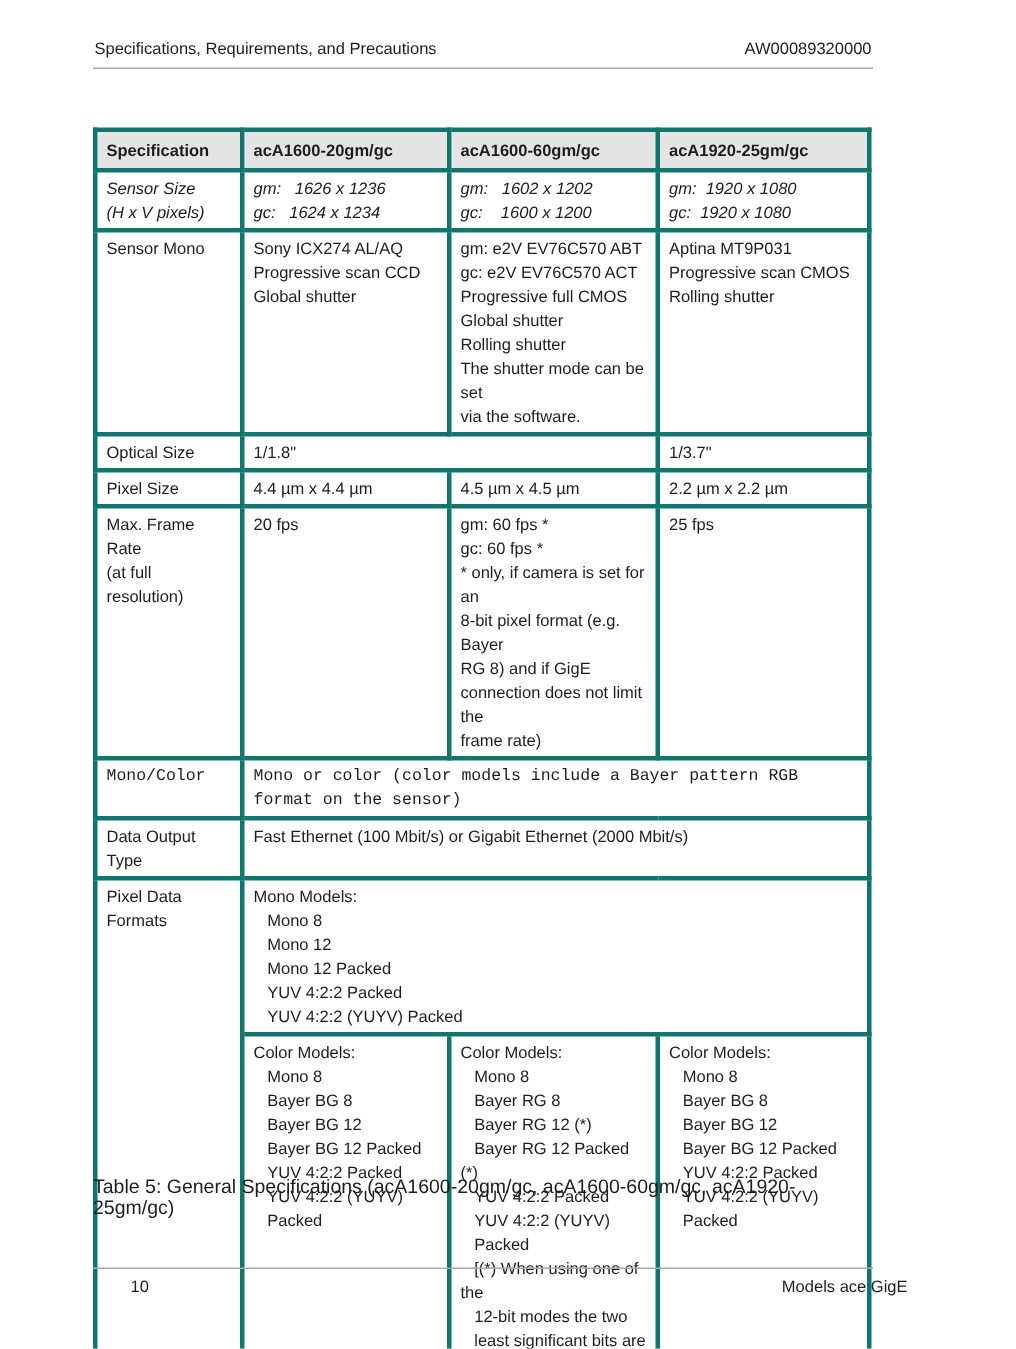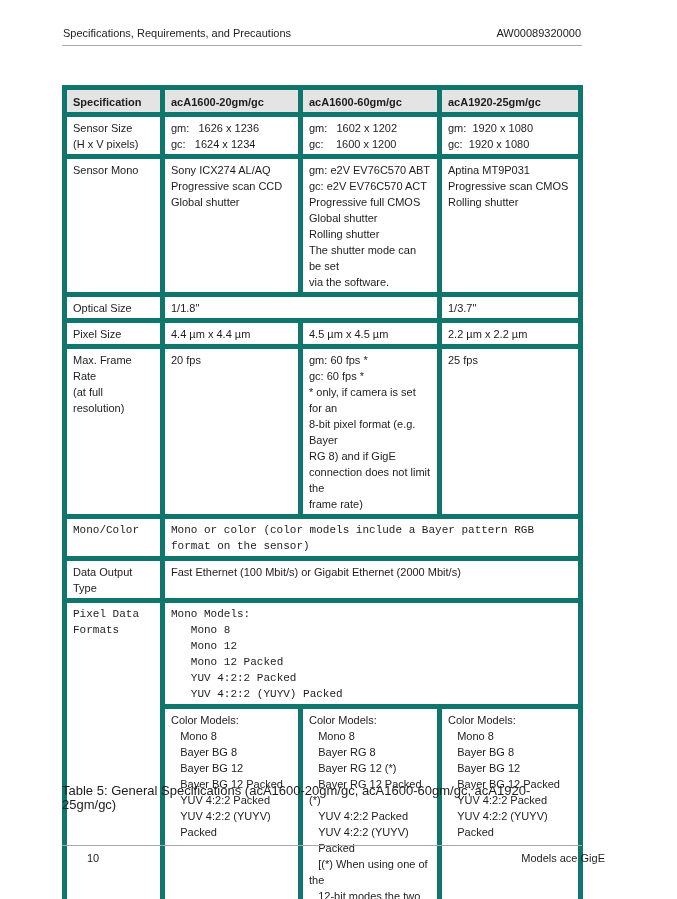--- a/index.html
+++ b/index.html
@@ -28,45 +28,45 @@
 
   table.spec-table {
     position: absolute; top: 85px; left: 62px;
     width: 516px;
     border-collapse: collapse;
     table-layout: fixed;
     font-size: 11px;
     line-height: 16px;
   }
   .spec-table th, .spec-table td {
-    border: 5px solid #0f766e;
+    border: 3px solid #0f766e;
     vertical-align: top;
     padding: 3px 6px 2px 6px;
     white-space: pre-wrap;
     overflow: hidden;
     text-align: left;
     font-weight: normal;
   }
   .spec-table th {
     background: #e4e4e4;
     font-weight: bold;
     vertical-align: middle;
     padding-top: 4px;
   }
   .center { text-align: center; }
 
   tr.r-head { height: 27px; }
-  tr.r-ss   { height: 35px; }
+  tr.r-ss   { height: 35px; font-style: italic; }
   tr.r-st   { height: 121px; }
   tr.r-os   { height: 22px; }
   tr.r-ps   { height: 21px; }
   tr.r-mfr  { height: 108px; }
   tr.r-mc   { height: 21px; font-family: Liberation Mono, monospace; }
   tr.r-dot  { height: 21px; }
-  tr.r-pdf1 { height: 102px; font-family: Liberation Mono, monospace; }
+  tr.r-pdf1 { height: 102px; }
   tr.r-pdf2 { height: 195px; }
   tr.r-adc  { height: 21px; }
 
   .caption {
     position: absolute; top: 784px; left: 62px; width: 520px;
     font-size: 13px; line-height: 14px;
   }
   .page-footer {
     position: absolute; top: 852px; left: 63px; width: 518px;
     display: flex; justify-content: space-between;

